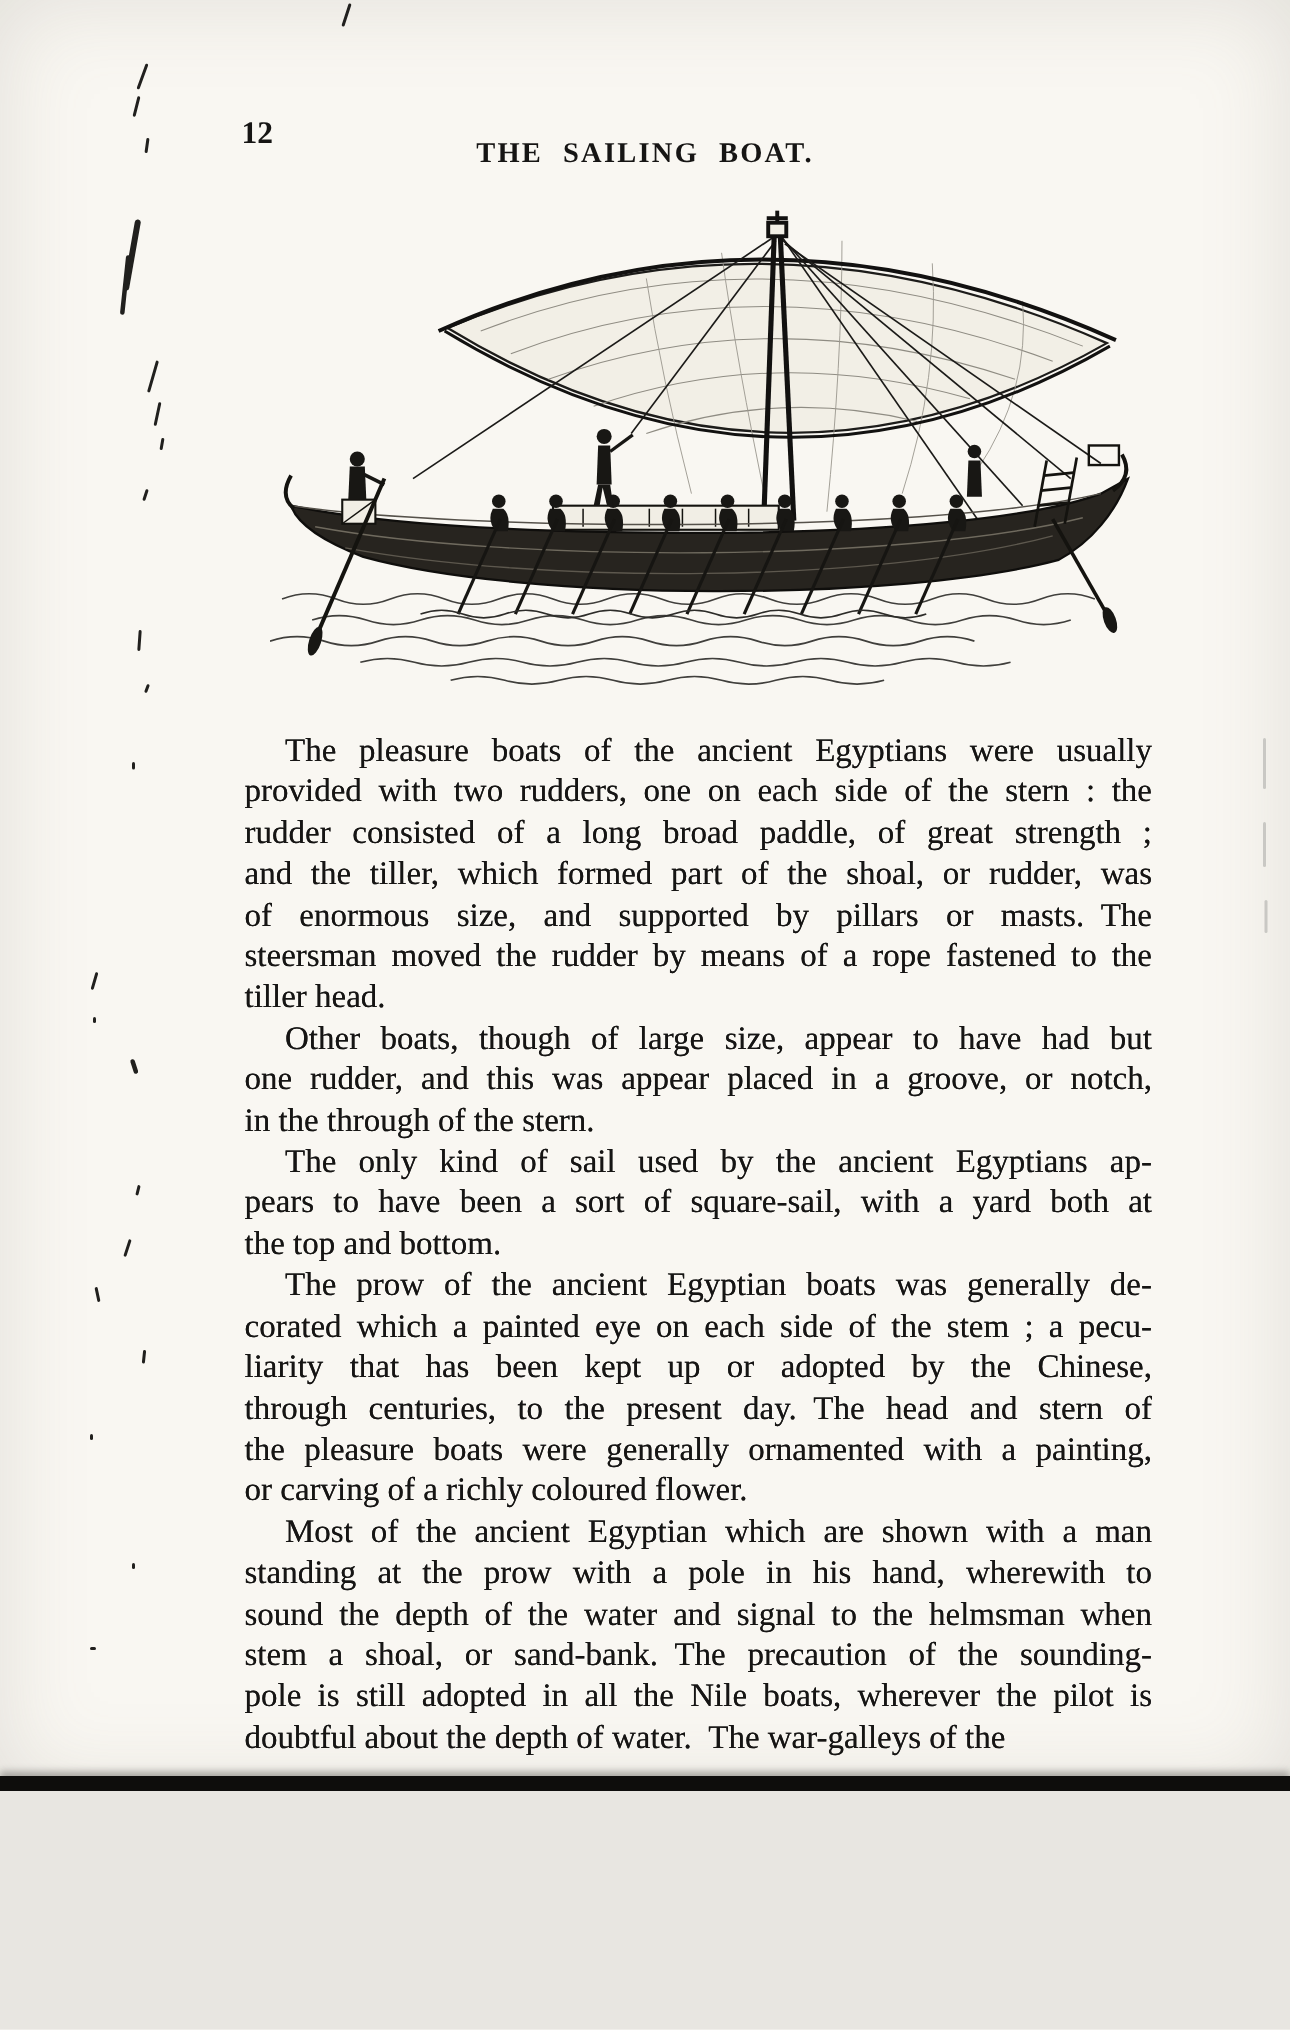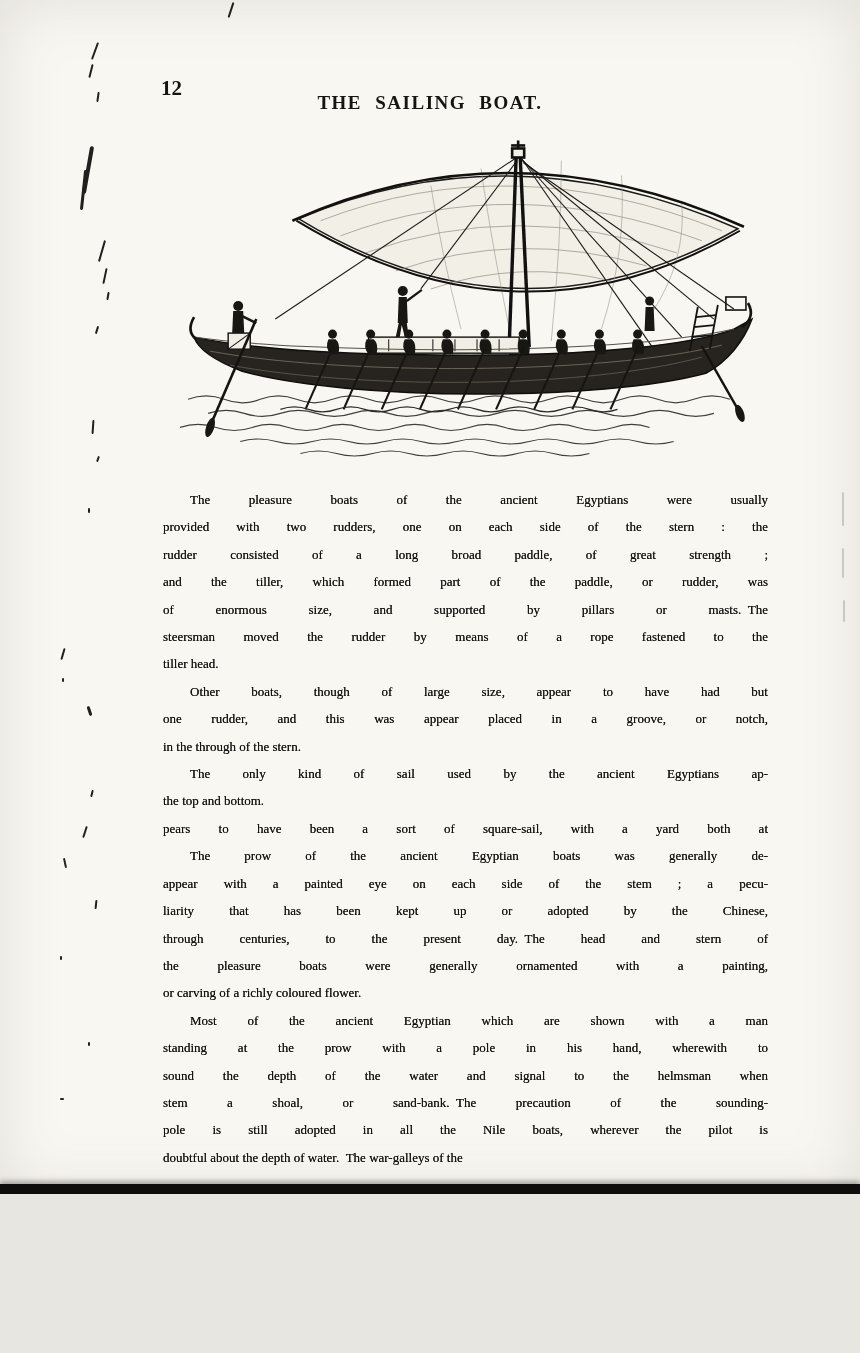--- a/index.html
+++ b/index.html
@@ -19,21 +19,21 @@
     position:absolute;left:0;top:16px;width:100%;
     text-align:center;font-weight:bold;font-size:19px;
     letter-spacing:1.5px;word-spacing:7px;
   }
   
   .illustration{position:absolute;top:140px;left:180px;width:580px;height:324px;margin:0;}
   .illustration svg{width:100%;height:100%;}
   
   .body-text{
     position:absolute;top:486px;left:163px;width:605px;
-    font-size:13px;line-height:27.4px;
+    font-size:22px;line-height:27.4px;
     text-shadow:0 0 .4px rgba(10,10,10,.85);
   }
   .paragraph{margin:0;}
   .line{text-align:justify;text-align-last:justify;white-space:normal;}
   .line.first{text-indent:27px;}
   .line.last{text-align-last:left;}
   
   .watermark{position:absolute;top:1262px;left:552px;white-space:nowrap;}
   .digitized{font-family:"Liberation Sans",sans-serif;font-size:13px;color:#c9c7c2;vertical-align:6px;}
   .google{font-family:"Liberation Serif",serif;font-size:22px;color:#b9b7b2;letter-spacing:1px;margin-left:7px;}
@@ -211,38 +211,38 @@
         <path d="M100,268 q14,-5 28,0 t28,0 t28,0 t28,0 t28,0 t28,0 t28,0 t28,0 t28,0 t28,0 t28,0 t28,0"></path>
       </g>
     </svg>
   </figure>
 
   <section class="body-text">
     <div class="paragraph">
       <div class="line first">The pleasure boats of the ancient Egyptians were usually</div>
       <div class="line">provided with two rudders, one on each side of the stern : the</div>
       <div class="line">rudder consisted of a long broad paddle, of great strength ;</div>
-      <div class="line">and the tiller, which formed part of the paddle, or rudder, was</div>
+      <div class="line">and the tiller, which formed part of the shoal, or rudder, was</div>
       <div class="line">of enormous size, and supported by pillars or masts. The</div>
       <div class="line">steersman moved the rudder by means of a rope fastened to the</div>
       <div class="line last">tiller head.</div>
     </div>
     <div class="paragraph">
       <div class="line first">Other boats, though of large size, appear to have had but</div>
       <div class="line">one rudder, and this was appear placed in a groove, or notch,</div>
       <div class="line last">in the through of the stern.</div>
     </div>
     <div class="paragraph">
       <div class="line first">The only kind of sail used by the ancient Egyptians ap-</div>
+      <div class="line">pears to have been a sort of square-sail, with a yard both at</div>
       <div class="line last">the top and bottom.</div>
-      <div class="line">pears to have been a sort of square-sail, with a yard both at</div>
     </div>
     <div class="paragraph">
       <div class="line first">The prow of the ancient Egyptian boats was generally de-</div>
-      <div class="line">appear with a painted eye on each side of the stem ; a pecu-</div>
+      <div class="line">corated which a painted eye on each side of the stem ; a pecu-</div>
       <div class="line">liarity that has been kept up or adopted by the Chinese,</div>
       <div class="line">through centuries, to the present day. The head and stern of</div>
       <div class="line">the pleasure boats were generally ornamented with a painting,</div>
       <div class="line last">or carving of a richly coloured flower.</div>
     </div>
     <div class="paragraph">
       <div class="line first">Most of the ancient Egyptian which are shown with a man</div>
       <div class="line">standing at the prow with a pole in his hand, wherewith to</div>
       <div class="line">sound the depth of the water and signal to the helmsman when</div>
       <div class="line">stem a shoal, or sand-bank. The precaution of the sounding-</div>

